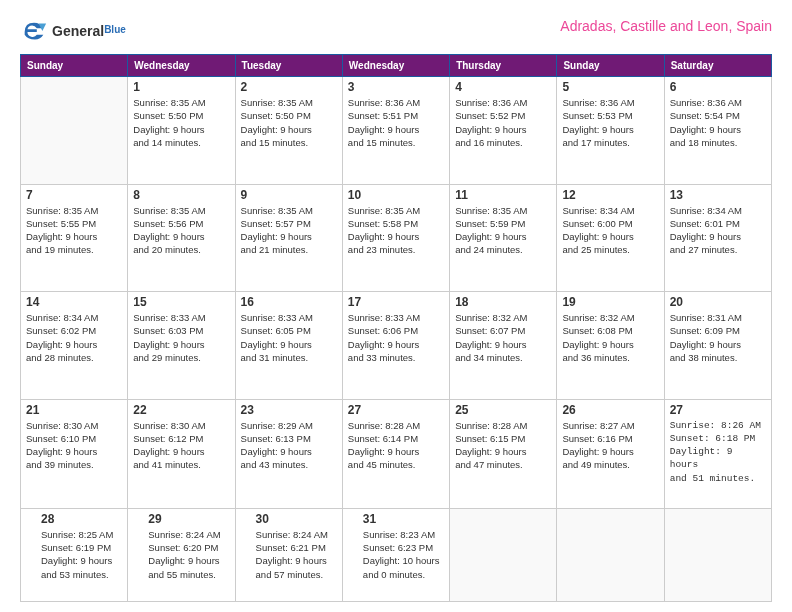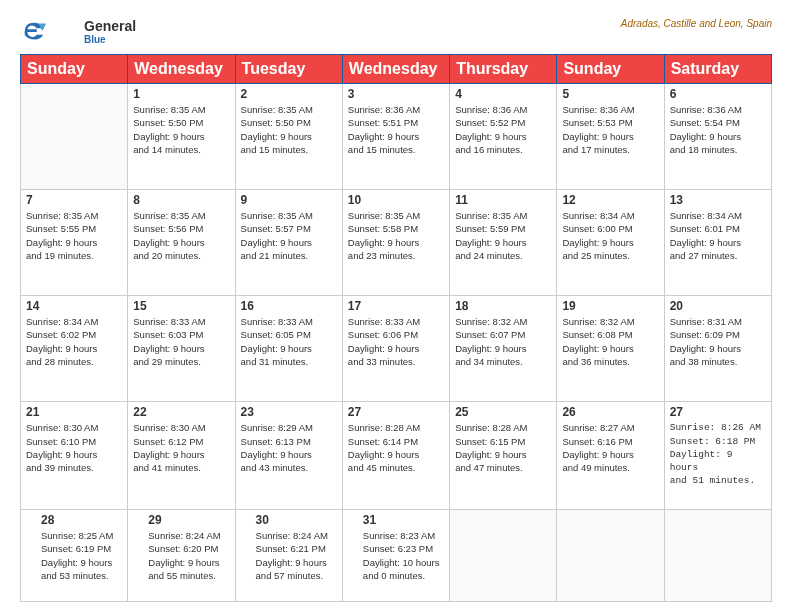--- a/index.html
+++ b/index.html
@@ -23,23 +23,22 @@
       align-items: flex-start;
       margin-bottom: 8px;
     }
     .logo {
       display: flex;
       align-items: center;
       gap: 4px;
     }
     .logo-text {
       display: flex;
-      flex-direction: column;
+      flex-direction: row;
       line-height: 1.1;
-      margin-left: 32px;
     }
     .logo-general {
       font-size: 14px;
       font-weight: bold;
       color: #333;
     }
     .logo-blue {
       font-size: 10px;
       font-weight: bold;
       color: #2a6db5;
@@ -51,33 +50,32 @@
     .title-block {
       text-align: right;
     }
     .month-title {
       font-size: 32px;
       font-weight: normal;
       color: #333;
       line-height: 1.1;
     }
     .subtitle {
-      font-size: 10px;
-      color: #a16207;
-      font-style: italic;
+      font-size: 14px;
+      color: #ec4899;
     }
     .calendar-table {
       width: 100%;
       border-collapse: collapse;
       flex: 1;
     }
     .calendar-table th {
-      background: #ef4444;
+      background: #701a75;
       color: #fff;
-      font-size: 16px;
+      font-size: 10px;
       font-weight: bold;
       padding: 5px 6px;
       text-align: left;
       border: 1px solid #1a5aa0;
     }
     .calendar-table td {
       border: 1px solid #ccc;
       vertical-align: top;
       padding: 3px 5px;
       width: calc(100% / 7);

